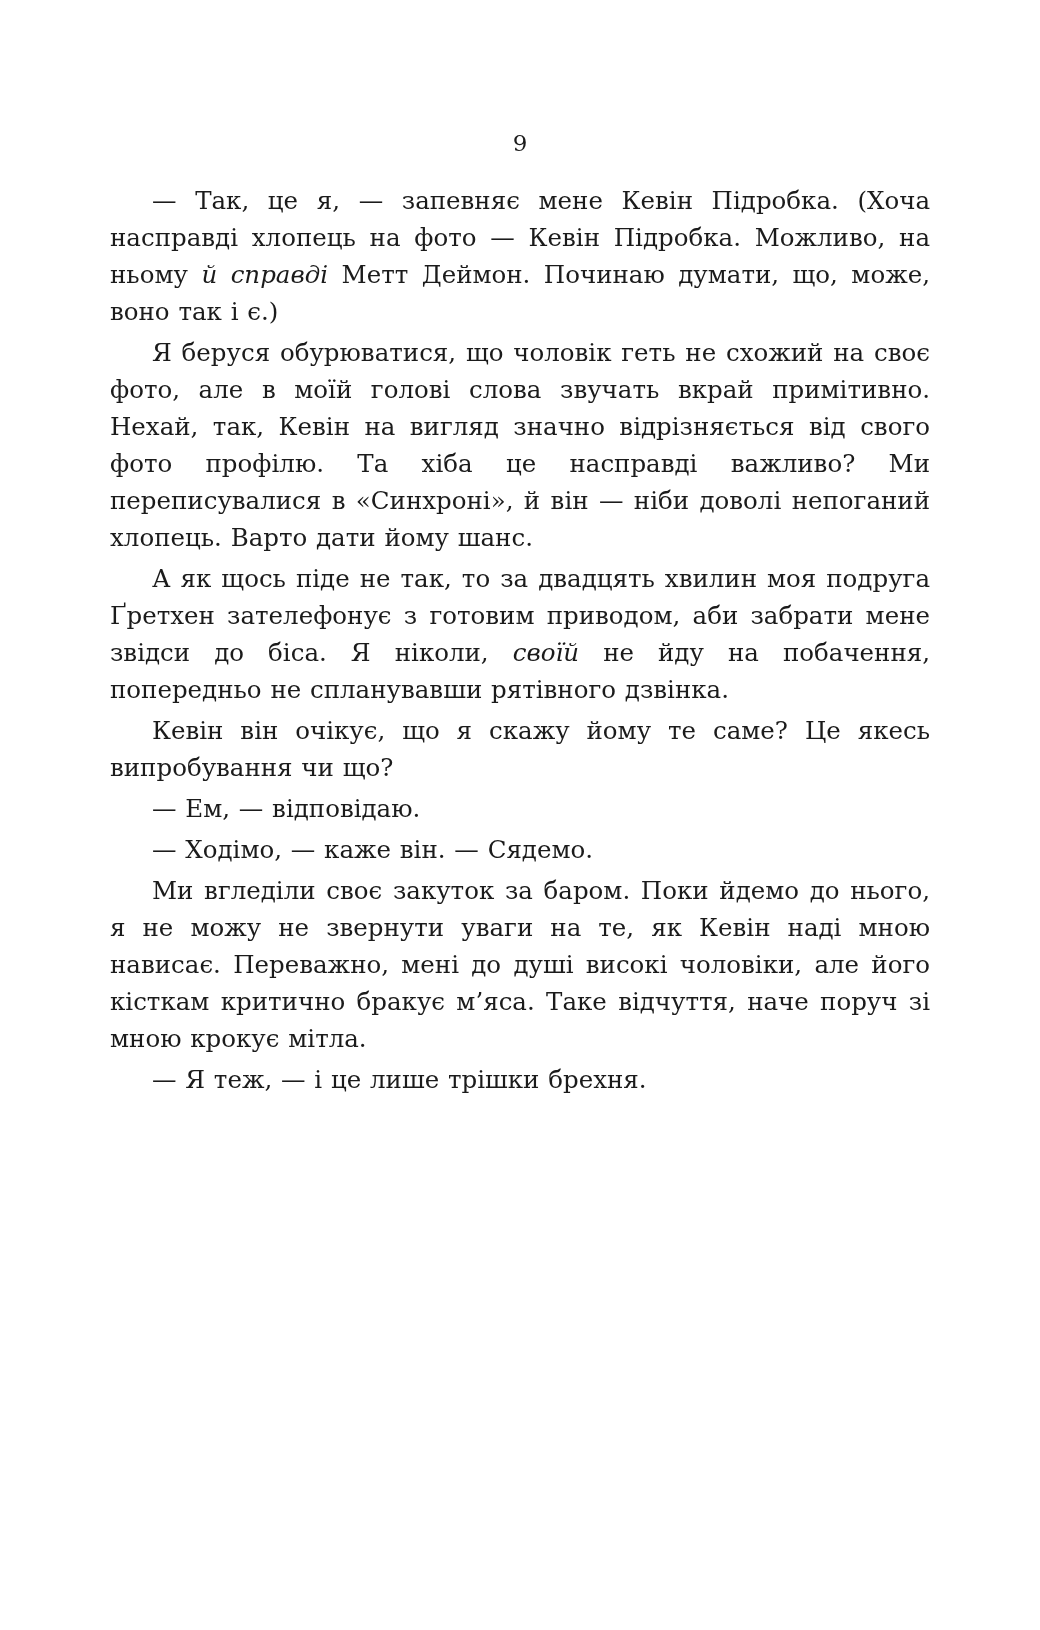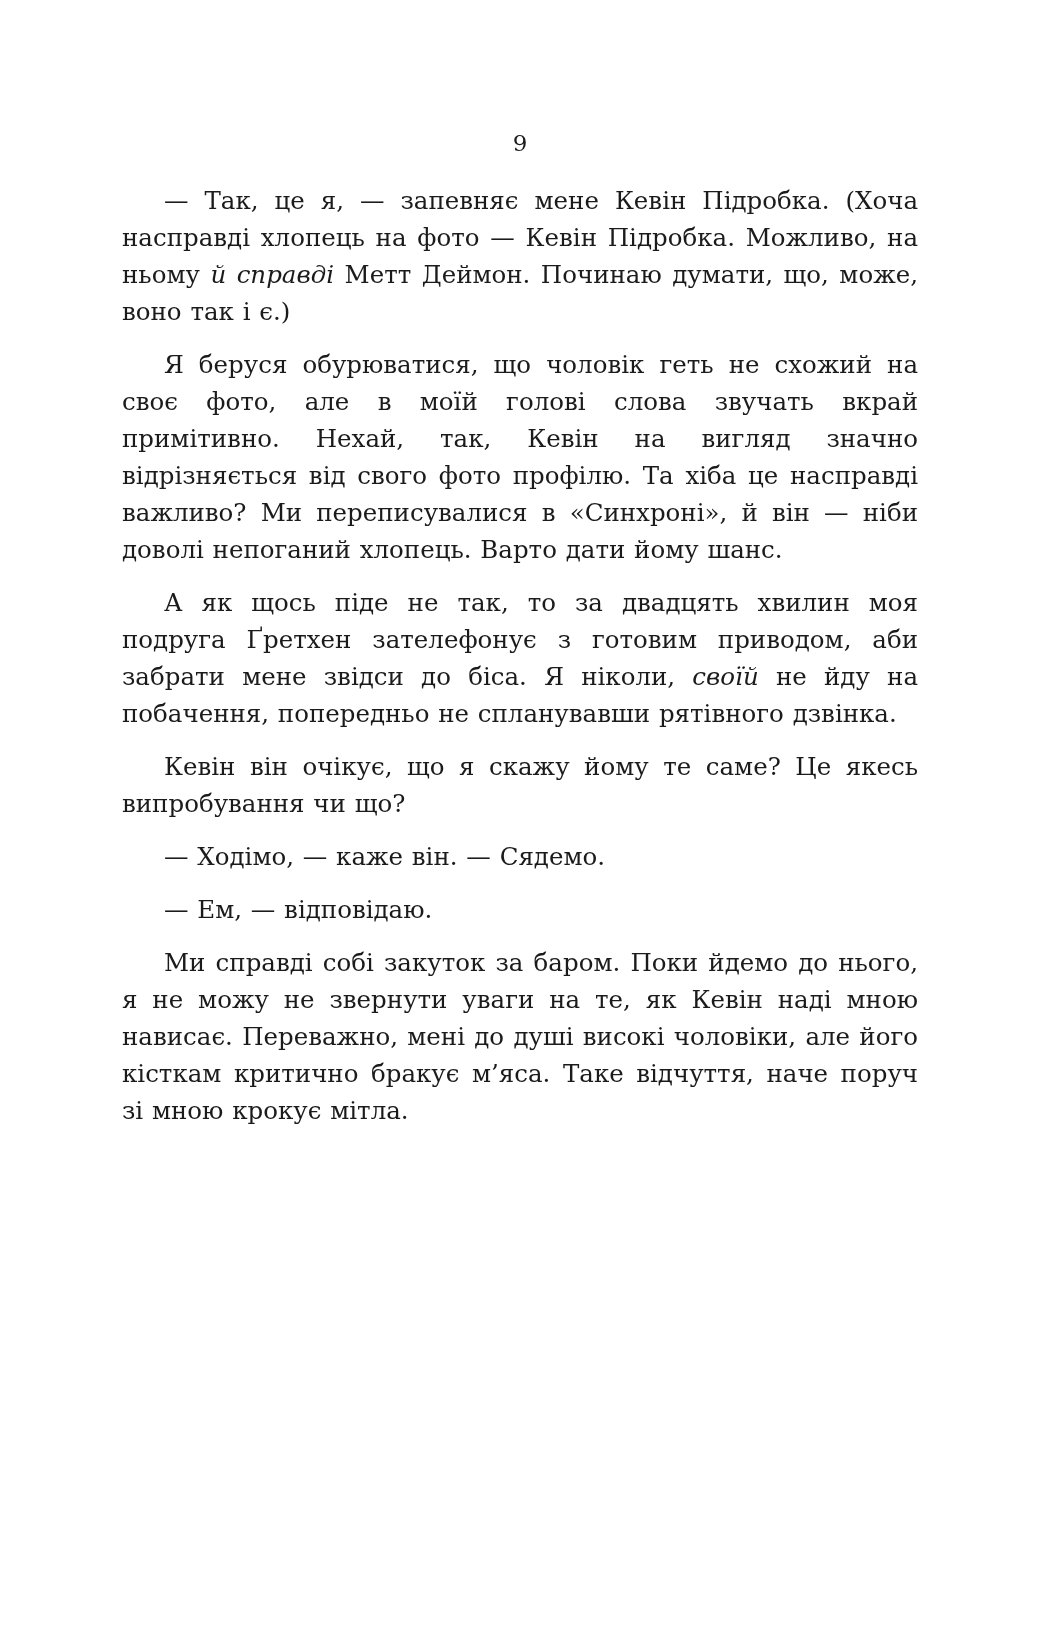--- a/index.html
+++ b/index.html
@@ -24,38 +24,39 @@
     padding-top: 130px;
     text-align: center;
     font-size: 23px;
     line-height: 26px;
   }
   .text-block {
     width: 828px;
     margin: 26px auto 0 auto;
   }
   .text-block p {
-    margin: 16px;
+    margin: 4px;
     font-size: 24.5px;
     line-height: 37px;
     text-align: justify;
     text-indent: 42px;
     word-spacing: 1px;
   }
   .text-block p span.it {
     font-style: italic;
   }
 </style>
 </head>
 <body>
 
 <div class="page">
   <div class="page-number">9</div>
   <div class="text-block">
       <p><span>— Так, це я, — запевняє мене Кевін Підробка. (Хоча насправді хлопець на фото — Кевін Підробка. Можливо, на ньому </span><span class="it">й справді</span><span> Метт Деймон. Починаю думати, що, може, воно так і є.)</span></p>
       <p><span>Я беруся обурюватися, що чоловік геть не схожий на своє фото, але в моїй голові слова звучать вкрай примітивно. Нехай, так, Кевін на вигляд значно відрізняється від свого фото профілю. Та хіба це насправді важливо? Ми переписувалися в «Синхроні», й він — ніби доволі непоганий хлопець. Варто дати йому шанс.</span></p>
       <p><span>А як щось піде не так, то за двадцять хвилин моя подруга Ґретхен зателефонує з готовим приводом, аби забрати мене звідси до біса. Я ніколи, </span><span class="it">своїй</span><span> не йду на побачення, попередньо не спланувавши рятівного дзвінка.</span></p>
       <p><span>Кевін він очікує, що я скажу йому те саме? Це якесь випробування чи що?</span></p>
+      <p><span>— Ем, — відповідаю.</span></p>
       <p><span>— Ходімо, — каже він. — Сядемо.</span></p>
-      <p><span>— Ем, — відповідаю.</span></p>
-      <p><span>Ми справді собі закуток за баром. Поки йдемо до нього, я не можу не звернути уваги на те, як Кевін наді мною нависає. Переважно, мені до душі високі чоловіки, але його кісткам критично бракує м’яса. Таке відчуття, наче поруч зі мною крокує мітла.</span></p>
+      <p><span>Ми вгледіли своє закуток за баром. Поки йдемо до нього, я не можу не звернути уваги на те, як Кевін наді мною нависає. Переважно, мені до душі високі чоловіки, але його кісткам критично бракує м’яса. Таке відчуття, наче поруч зі мною крокує мітла.</span></p>
+      <p><span>— Я теж, — і це лише трішки брехня.</span></p>
     </div>
 </div>
 
 </body></html>

